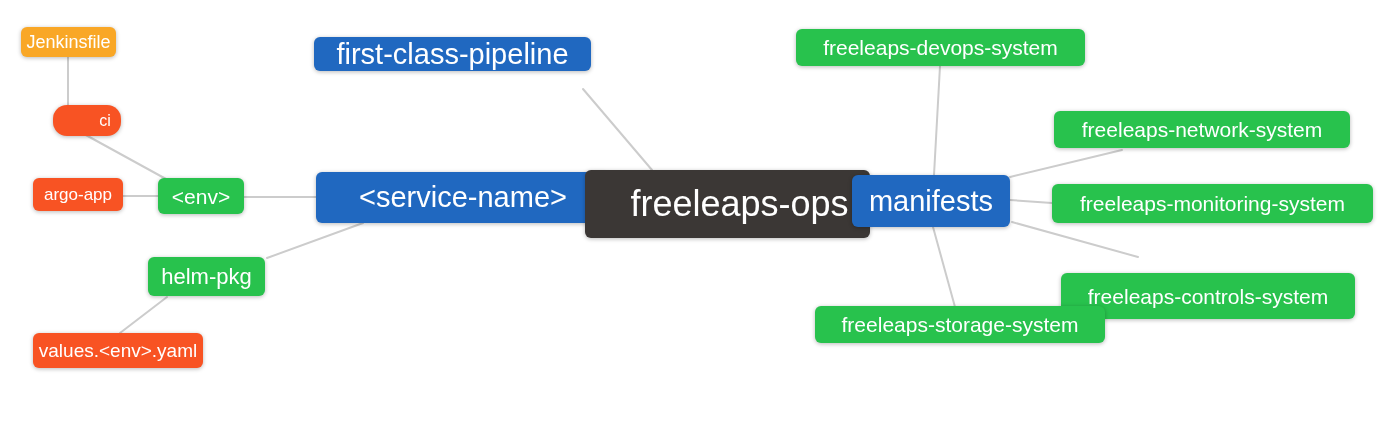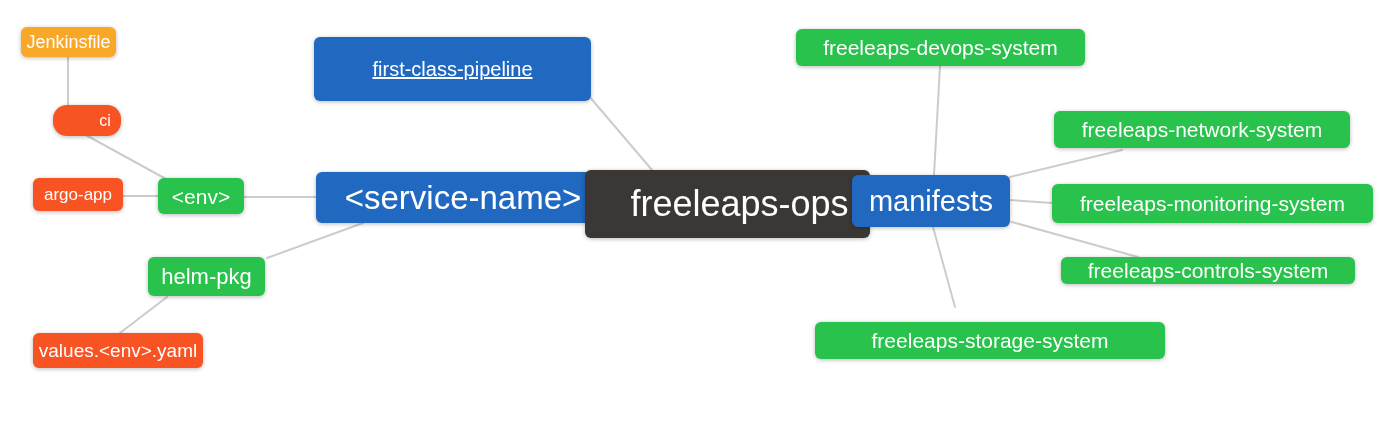--- a/index.html
+++ b/index.html
@@ -66,23 +66,23 @@
     <line x1="1012" y1="222" x2="1138" y2="257"></line>
     <line x1="933" y1="227" x2="955" y2="307"></line>
   </svg>
 
   <div class="node node-orange" style="left:21px;   top:27px;  width:95px;  height:30px; font-size:18px;">Jenkinsfile</div>
   <div class="node node-red" style="left:53px;   top:105px; width:32px;  height:31px; font-size:16px; border-radius:14px;padding-left:36px;">ci</div>
   <div class="node node-red" style="left:33px;   top:178px; width:90px;  height:33px; font-size:17px;">argo-app</div>
   <div class="node node-green" style="left:158px;  top:178px; width:86px;  height:36px; font-size:21px;">&lt;env&gt;</div>
   <div class="node node-green" style="left:148px;  top:257px; width:117px; height:39px; font-size:22px;">helm-pkg</div>
   <div class="node node-red" style="left:20px;    top:333px; width:170px; height:35px; font-size:19px;margin-left:13px;">values.&lt;env&gt;.yaml</div>
-  <div class="node node-blue" style="left:314px;  top:37px;  width:277px; height:64px; font-size:20px;text-decoration:underline;">first-class-pipeline</div>
-  <div class="node node-blue" style="left:316px;  top:172px; width:294px; height:51px; font-size:33px;">&lt;service-name&gt;</div>
+  <div class="node node-blue" style="left:314px;  top:37px;  width:277px; height:34px; font-size:29px;">first-class-pipeline</div>
+  <div class="node node-blue" style="left:316px;  top:172px; width:294px; height:51px; font-size:29px;">&lt;service-name&gt;</div>
   <div class="node node-dark" style="left:585px;  top:170px; width:261px; height:68px; font-size:36px;">freeleaps-ops</div>
   <div class="node node-blue" style="left:852px;  top:175px; width:158px; height:52px; font-size:29px;">manifests</div>
   <div class="node node-green" style="left:796px;  top:29px;  width:289px; height:37px; font-size:21px;">freeleaps-devops-system</div>
   <div class="node node-green" style="left:1054px; top:111px; width:296px; height:37px; font-size:21px;text-align:right;">freeleaps-network-system</div>
   <div class="node node-green" style="left:1052px; top:184px; width:321px; height:39px; font-size:21px;">freeleaps-monitoring-system</div>
-  <div class="node node-green" style="left:1061px; top:257px; width:294px; height:27px; font-size:21px;">freeleaps-controls-system</div>
-  <div class="node node-green" style="left:815px;  top:306px; width:350px; height:37px; font-size:21px;margin-top:16px;">freeleaps-storage-system</div>
+  <div class="node node-green" style="left:1061px; top:273px; width:294px; height:46px; font-size:21px;">freeleaps-controls-system</div>
+  <div class="node node-green" style="left:815px;  top:306px; width:290px; height:37px; font-size:21px;">freeleaps-storage-system</div>
 
 </div>
 
 </body></html>

